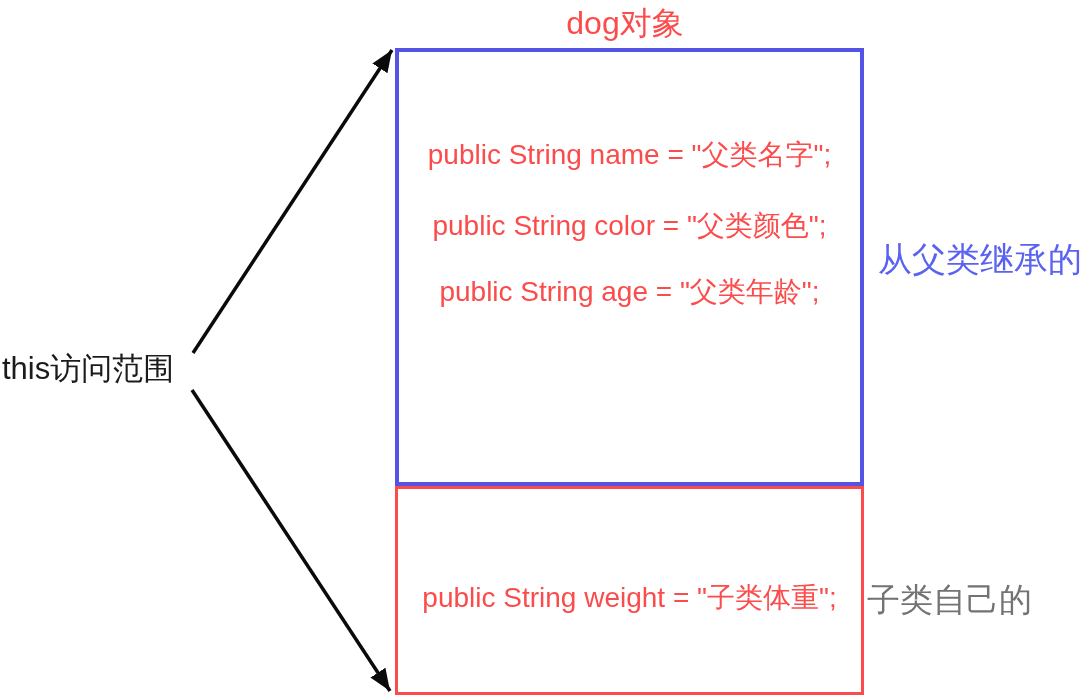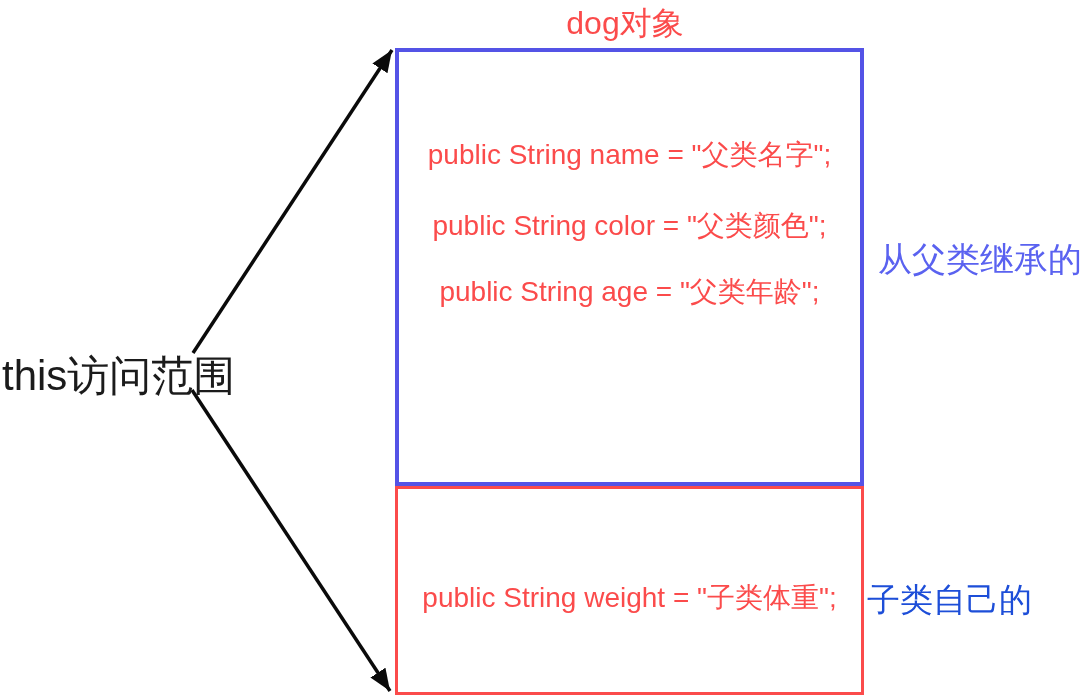--- a/index.html
+++ b/index.html
@@ -65,28 +65,28 @@
     top: 196px;
     font-size: 34px;
     color: #5a62f0;
     white-space: nowrap;
     margin-top: 41px;
   }
   .side-label-child {
     left: 867px;
     top: 578px;
     font-size: 33px;
-    color: #1d4ed8;
+    color: #737373;
     white-space: nowrap;
   }
 
   .this-label {
     left: 2px;
     top: 348px;
-    font-size: 42px;
+    font-size: 31px;
     color: #1b1b1b;
     white-space: nowrap;
   }
 
   .arrow-layer {
     left: 0;
     top: 0;
     width: 1085px;
     height: 700px;
     pointer-events: none;

